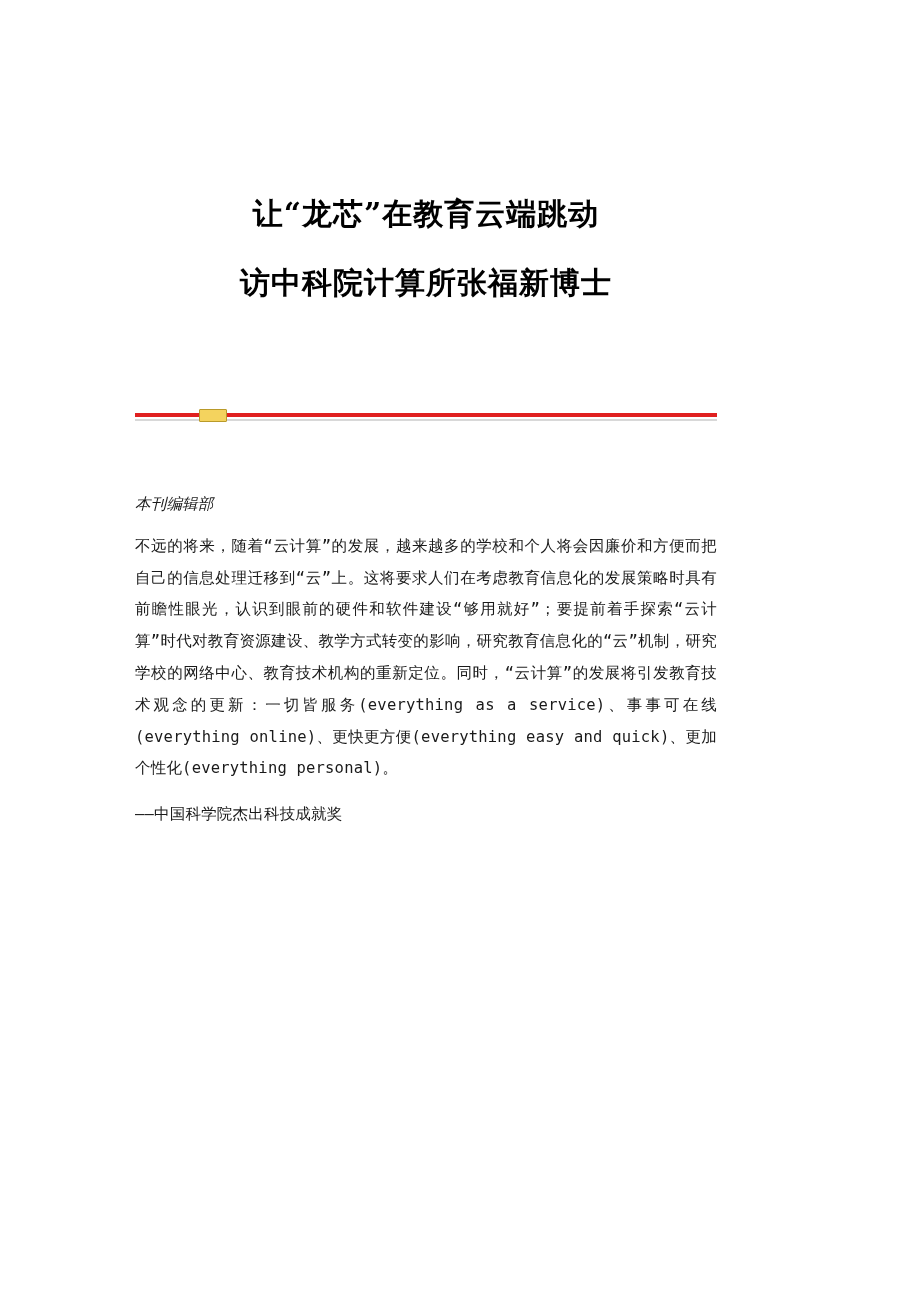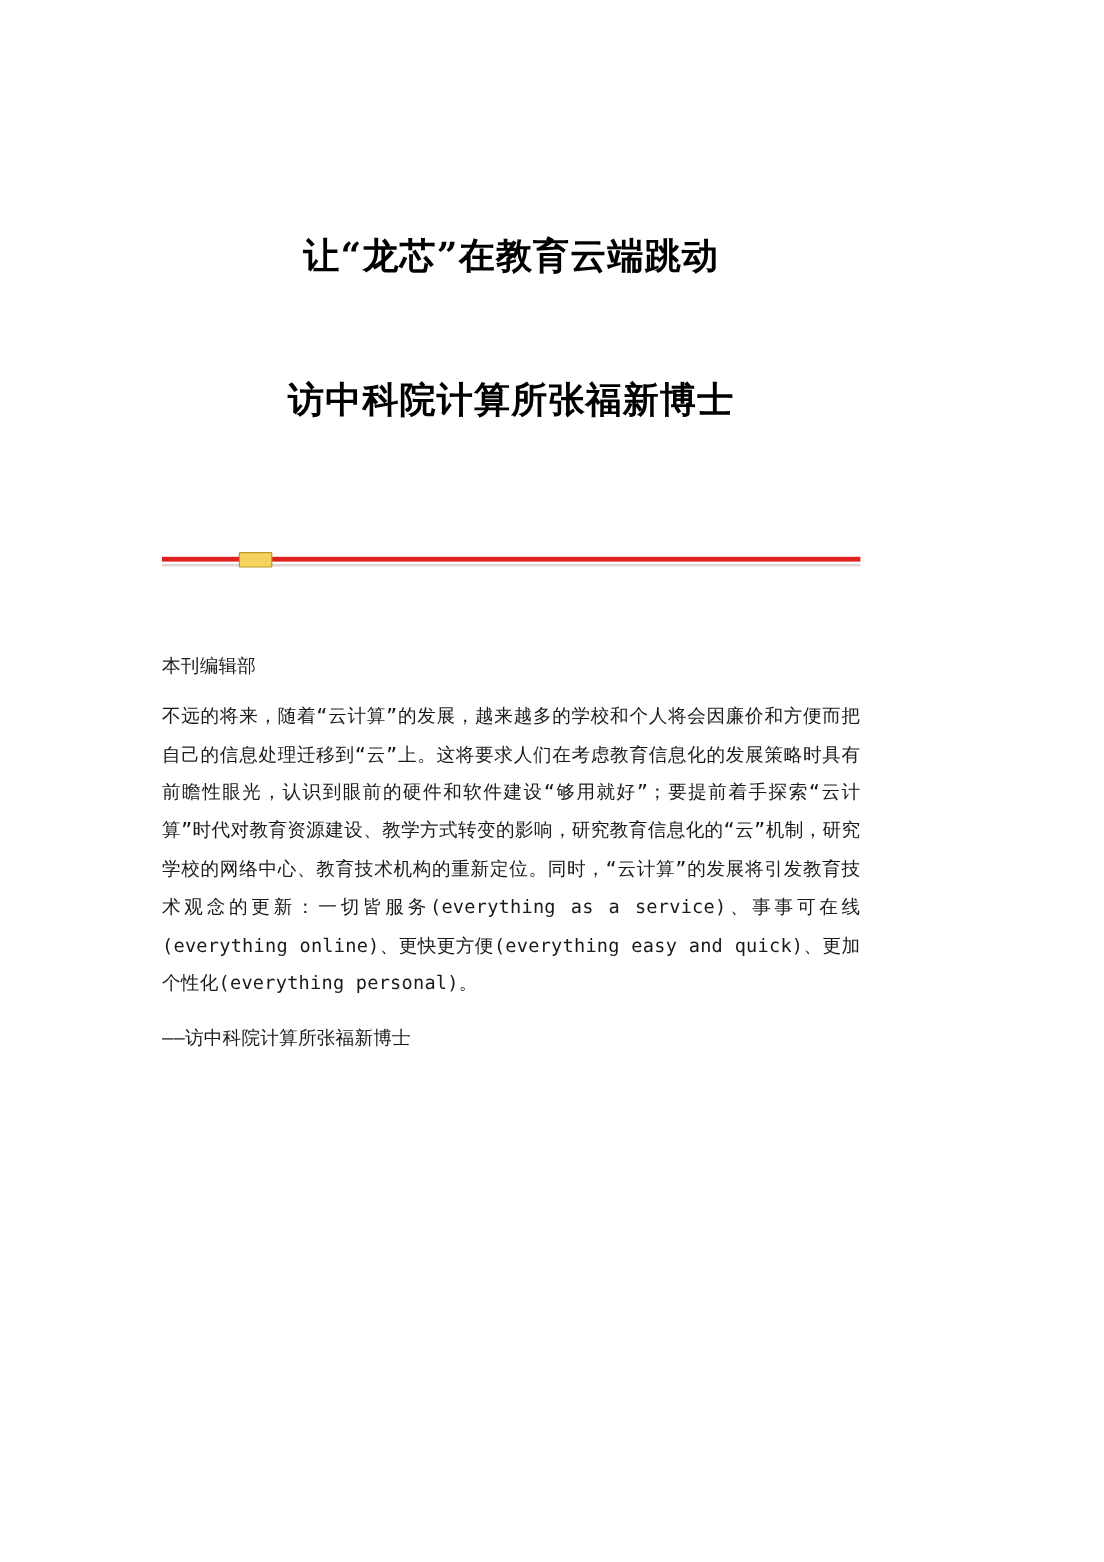--- a/index.html
+++ b/index.html
@@ -26,21 +26,21 @@
   }
   .title-line {
     font-family: "DejaVu Serif", serif;
     font-size: 30px;
     font-weight: 700;
     color: #000000;
     letter-spacing: 1px;
     line-height: 1.22;
   }
   .title-line.second {
-    margin-top: 83px;
+    margin-top: 32px;
   }
   .divider-wrap {
     position: relative;
     margin-top: 108px;
     height: 14px;
   }
   .divider-bar {
     position: absolute;
     left: 0;
     right: 0;
@@ -69,20 +69,21 @@
   p.para {
     margin: 0 0 10px 0;
     font-family: "DejaVu Sans Mono", monospace;
     font-size: 15.5px;
     color: #1a1a1a;
     line-height: 2.05;
     text-align: justify;
     letter-spacing: 0.2px;
   }
   p.para.byline {
+    font-style: italic;
   }
   p.para.indent-none {
     text-indent: 0;
   }
   p.para.credit {
     margin-top: 14px;
     margin-bottom: 16px;
   }
 </style>
 </head>
@@ -97,16 +98,16 @@
 
   <div class="divider-wrap">
     <div class="divider-bar"></div>
     <div class="divider-bar lower"></div>
     <div class="divider-badge"></div>
   </div>
 
   <div class="body-block">
     <p class="para byline indent-none">本刊编辑部</p>
     <p class="para indent-none">不远的将来，随着“云计算”的发展，越来越多的学校和个人将会因廉价和方便而把自己的信息处理迁移到“云”上。这将要求人们在考虑教育信息化的发展策略时具有前瞻性眼光，认识到眼前的硬件和软件建设“够用就好”；要提前着手探索“云计算”时代对教育资源建设、教学方式转变的影响，研究教育信息化的“云”机制，研究学校的网络中心、教育技术机构的重新定位。同时，“云计算”的发展将引发教育技术观念的更新：一切皆服务(everything as a service)、事事可在线(everything online)、更快更方便(everything easy and quick)、更加个性化(everything personal)。</p>
-    <p class="para credit indent-none">——访中科院计算所张福新博士</p>
+    <p class="para credit indent-none">——中国科学院杰出科技成就奖</p>
   </div>
 
 </div>
 
 </body></html>

